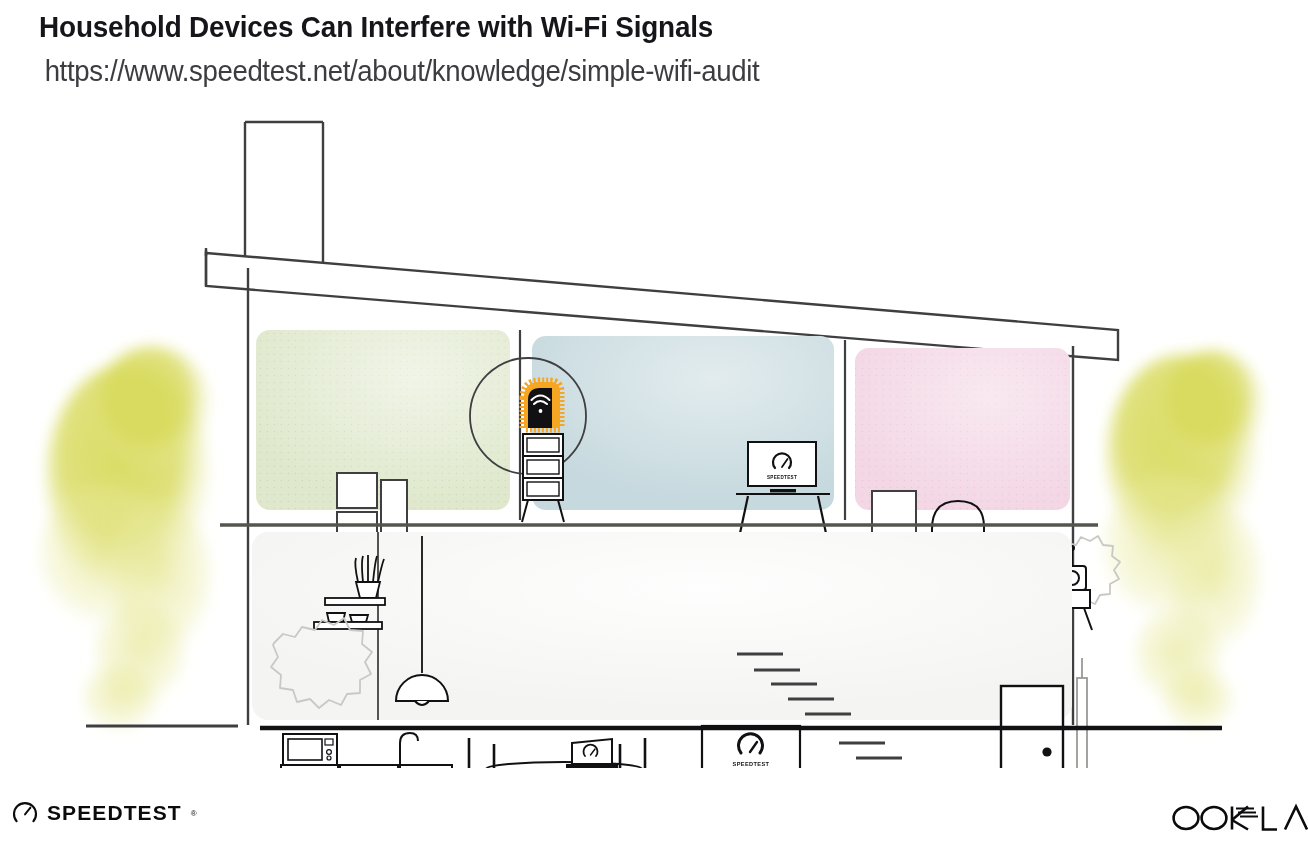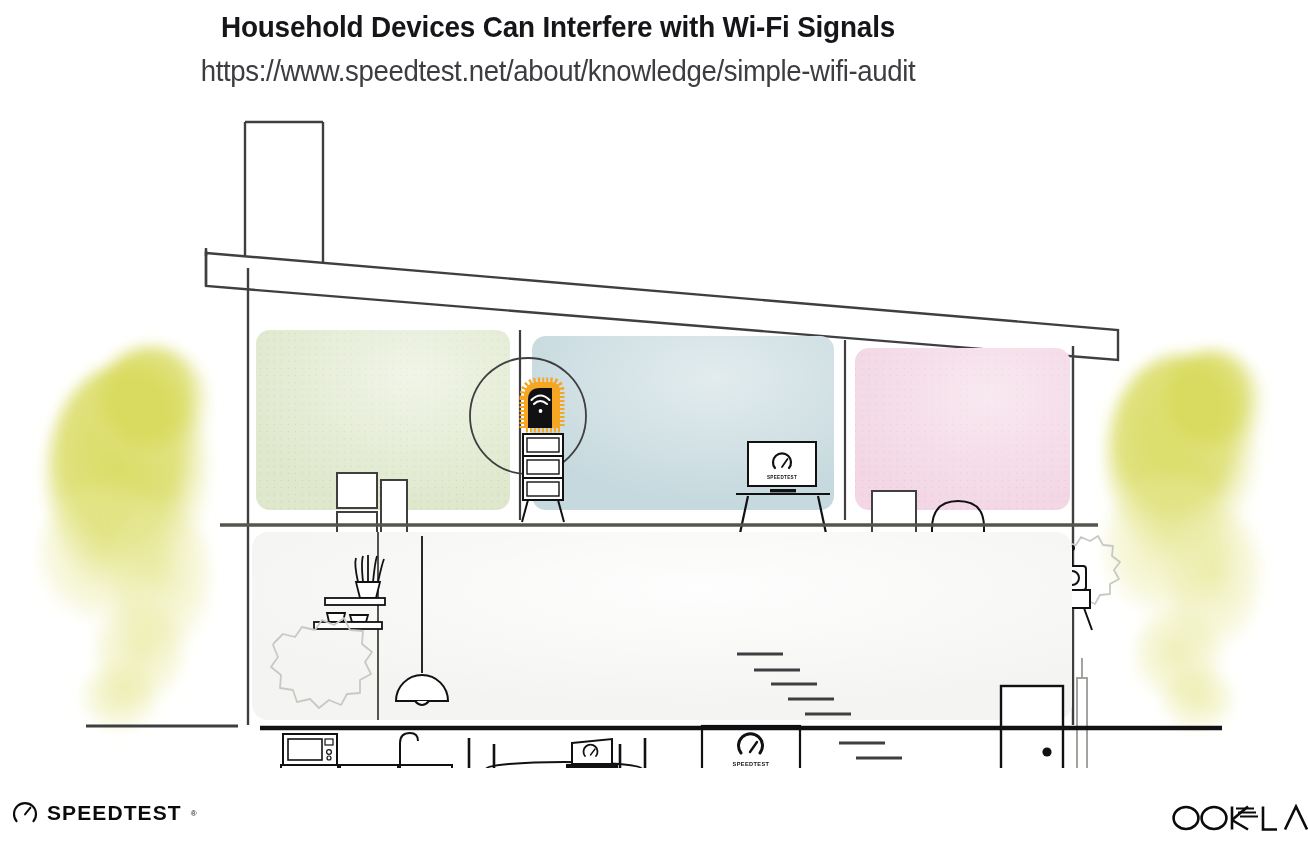--- a/index.html
+++ b/index.html
@@ -4,21 +4,21 @@
 <style>
   html,body{margin:0;padding:0;}
   body{
     width:1308px;height:861px;background:#ffffff;
     font-family:"Liberation Sans", sans-serif;
     overflow:hidden;position:relative;
   }
   #stage{position:absolute;inset:0;width:1308px;height:861px;}
 
   
-  .header{position:absolute;left:0;top:0;width:1116px;text-align:center;}
+  .header{position:absolute;left:0;top:0;width:1116px;}
   .title{
     font-family:"Liberation Sans", sans-serif;
     font-weight:bold;font-size:30px;color:#16161a;
     letter-spacing:-0.2px;margin:0;padding-top:10px;
     transform:scaleX(0.93);transform-origin:center top;
   }
   .subtitle{
     font-family:"Liberation Sans", sans-serif;
     font-weight:400;font-size:30px;color:#3c3c41;
     letter-spacing:-0.4px;margin:0;padding-top:10px;

